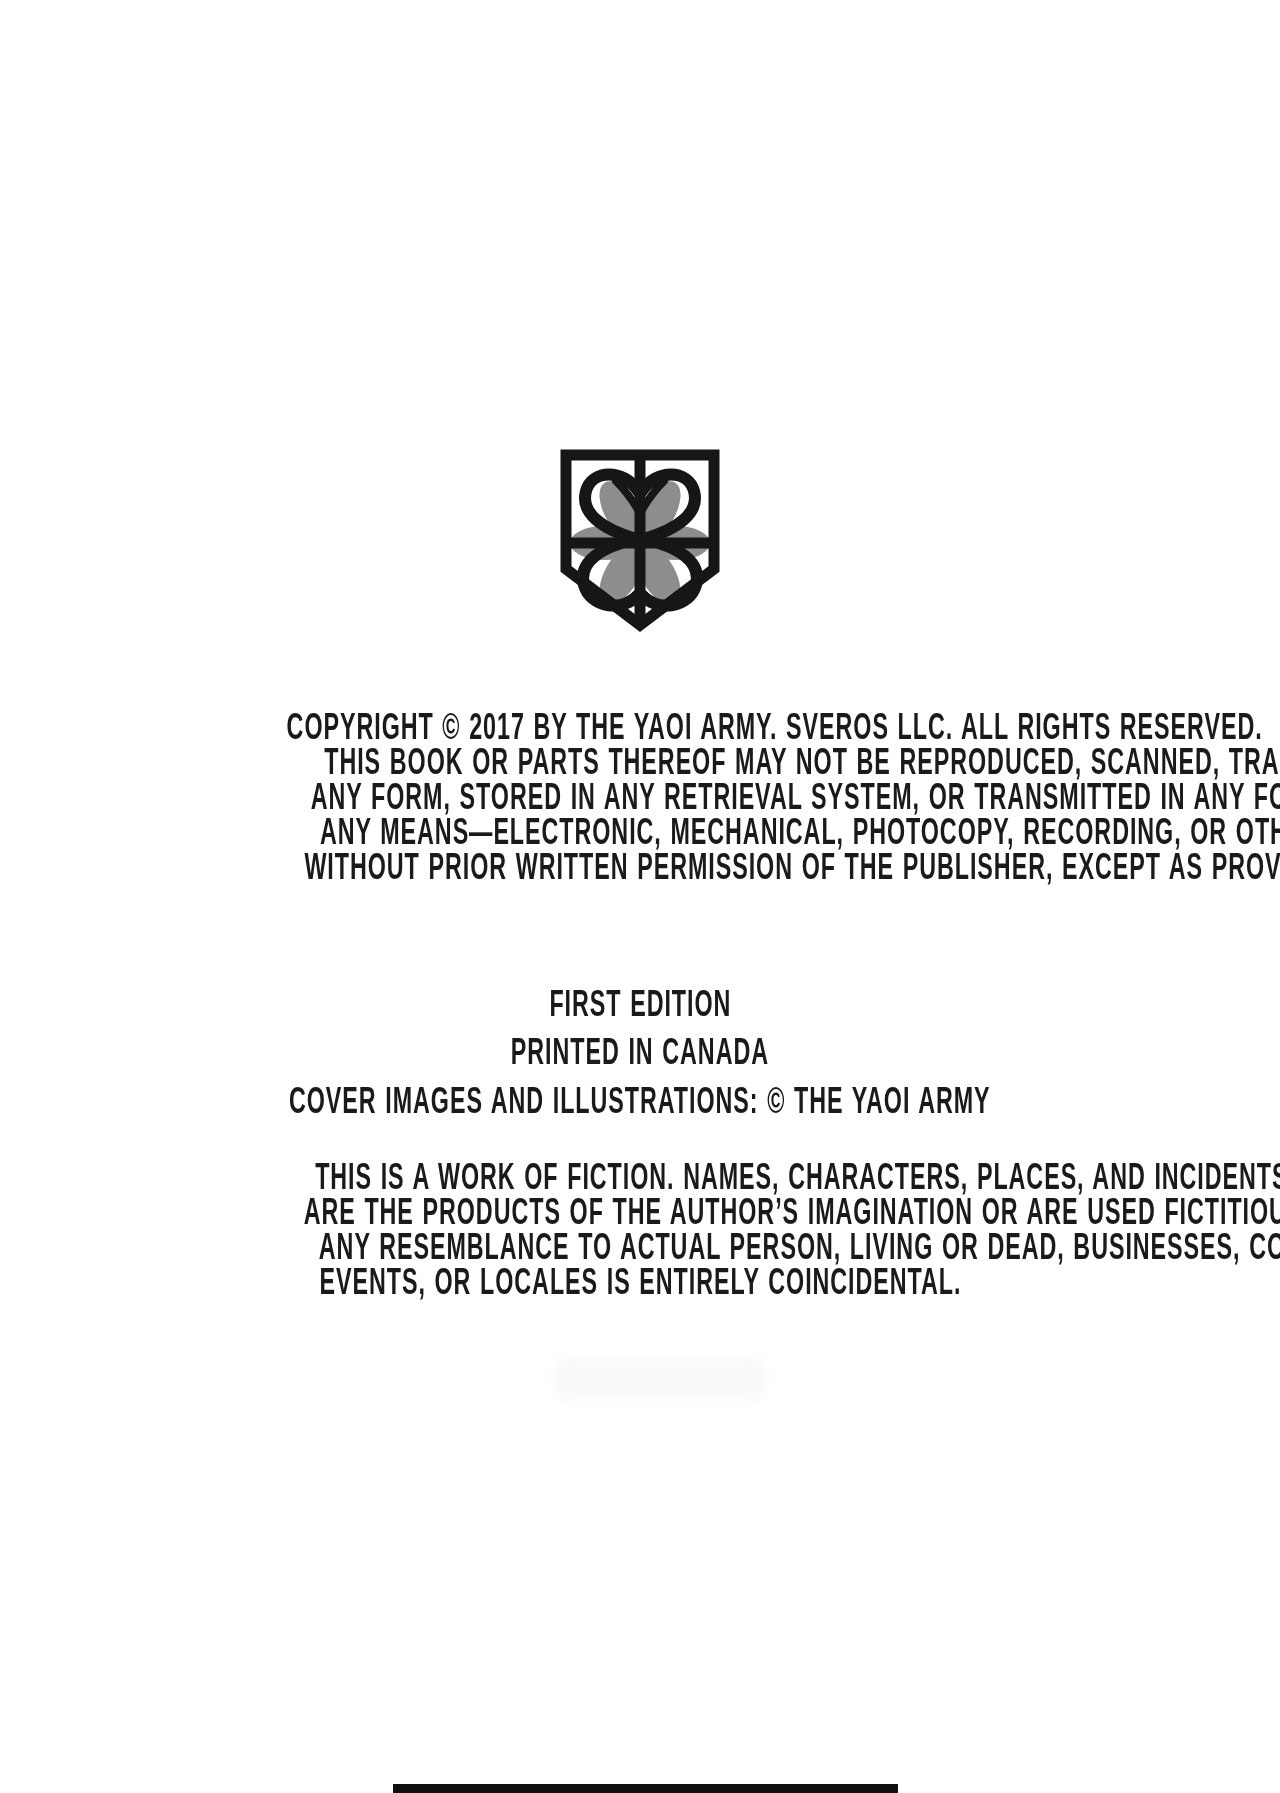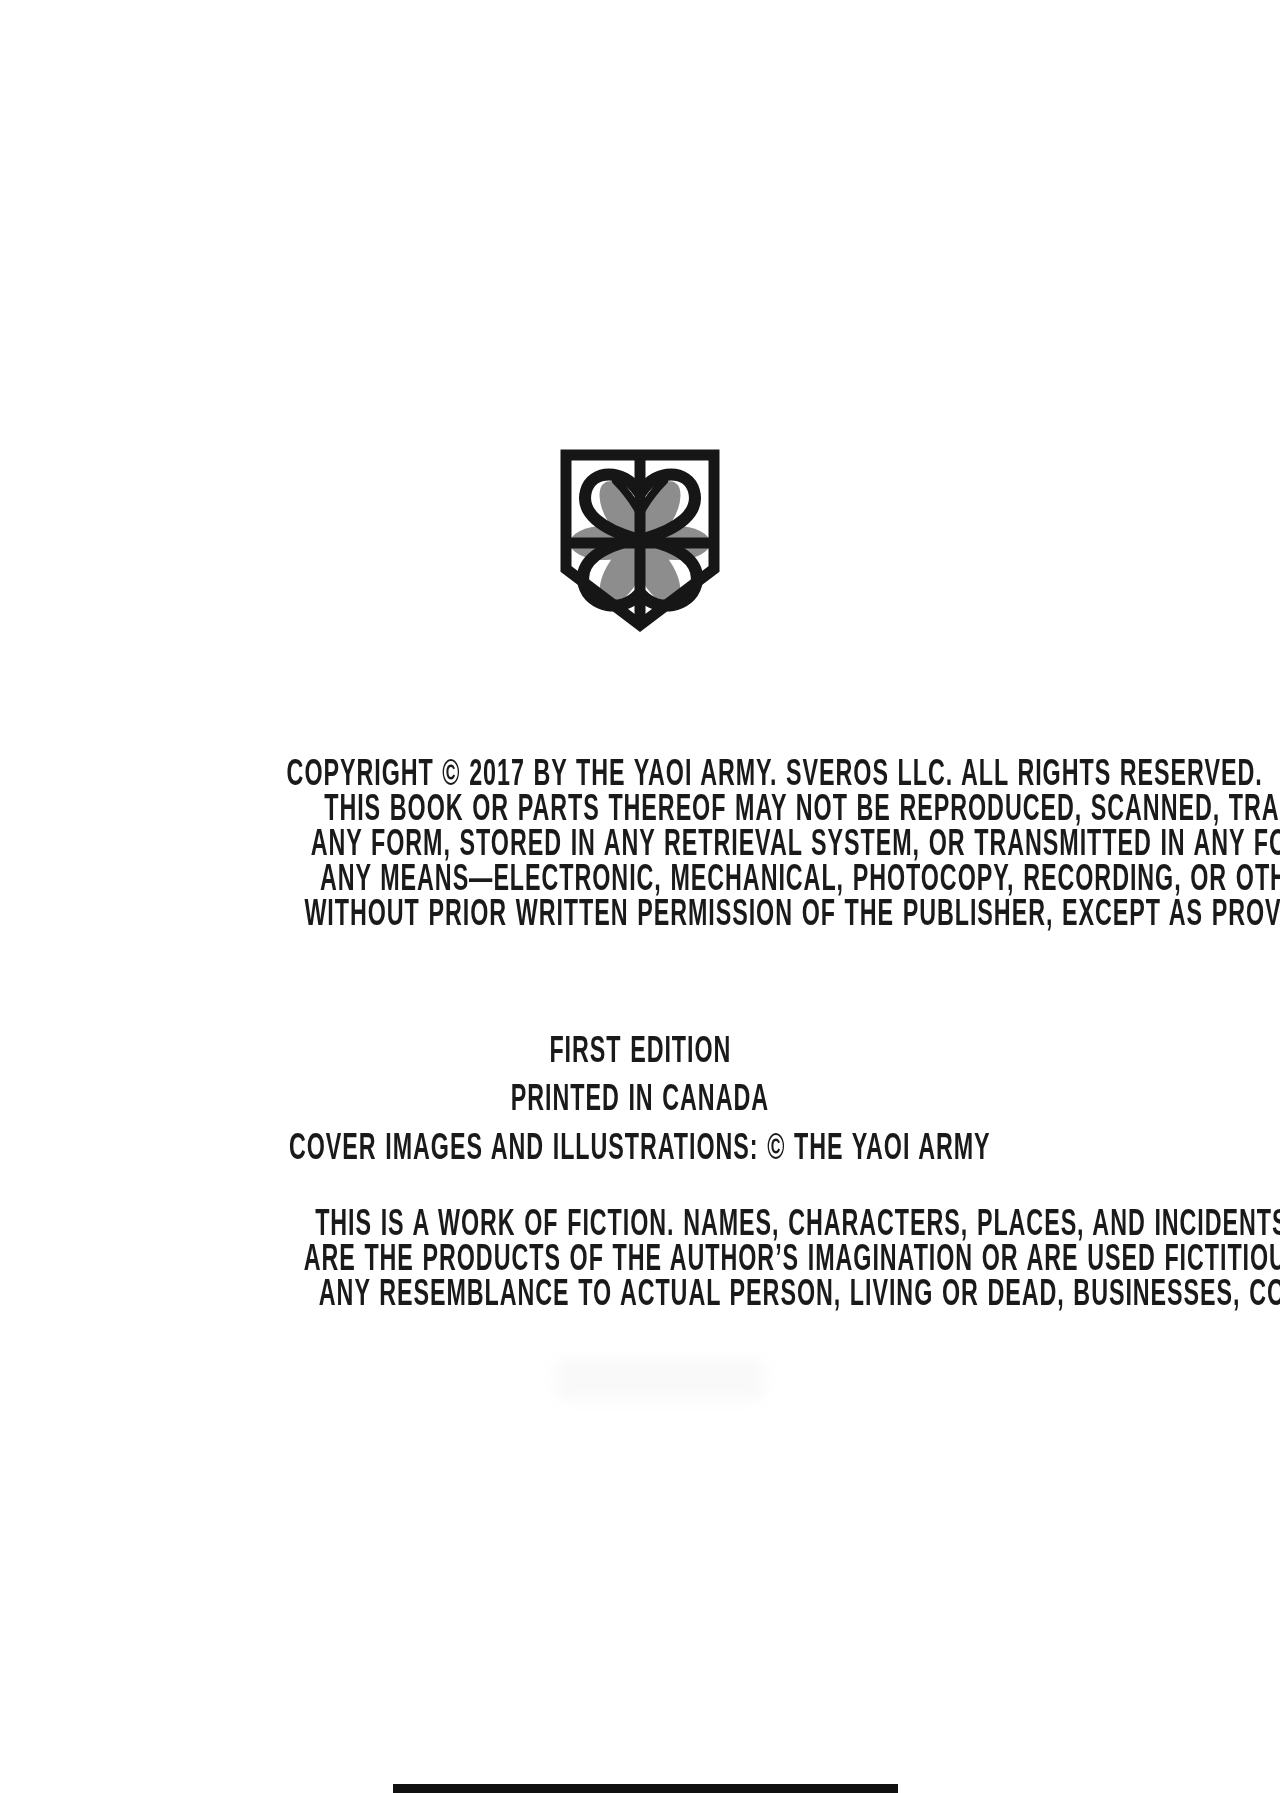--- a/index.html
+++ b/index.html
@@ -19,21 +19,20 @@
     left: 558px;
     top: 447px;
     width: 164px;
     height: 186px;
   }
   .block {
     position: absolute;
     left: 0;
     width: 1280px;
     text-align: center;
-    margin-top: 46px;
   }
   .tline {
     height: 35px;
     line-height: 35px;
     text-align: center;
     white-space: nowrap;
     font-weight: bold;
     font-size: 37px;
     color: #1a1a1a;
   }
@@ -119,19 +118,20 @@
   </section>
 
   <section class="block block-printed">
     <div class="tline"><span class="cond">PRINTED IN CANADA</span></div>
   </section>
 
   <section class="block block-disclaimer">
     <div class="tline"><span class="cond">THIS IS A WORK OF FICTION. NAMES, CHARACTERS, PLACES, AND INCIDENTS EITHER</span></div>
     <div class="tline"><span class="cond">ARE THE PRODUCTS OF THE AUTHOR’S IMAGINATION OR ARE USED FICTITIOUSLY.</span></div>
     <div class="tline"><span class="cond">ANY RESEMBLANCE TO ACTUAL PERSON, LIVING OR DEAD, BUSINESSES, COMPANIES,</span></div>
+    <div class="tline"><span class="cond">EVENTS, OR LOCALES IS ENTIRELY COINCIDENTAL.</span></div>
   </section>
 
   <div class="smudge"></div>
 
   <div class="scan-bar"></div>
 
 </main>
 
 </body></html>

